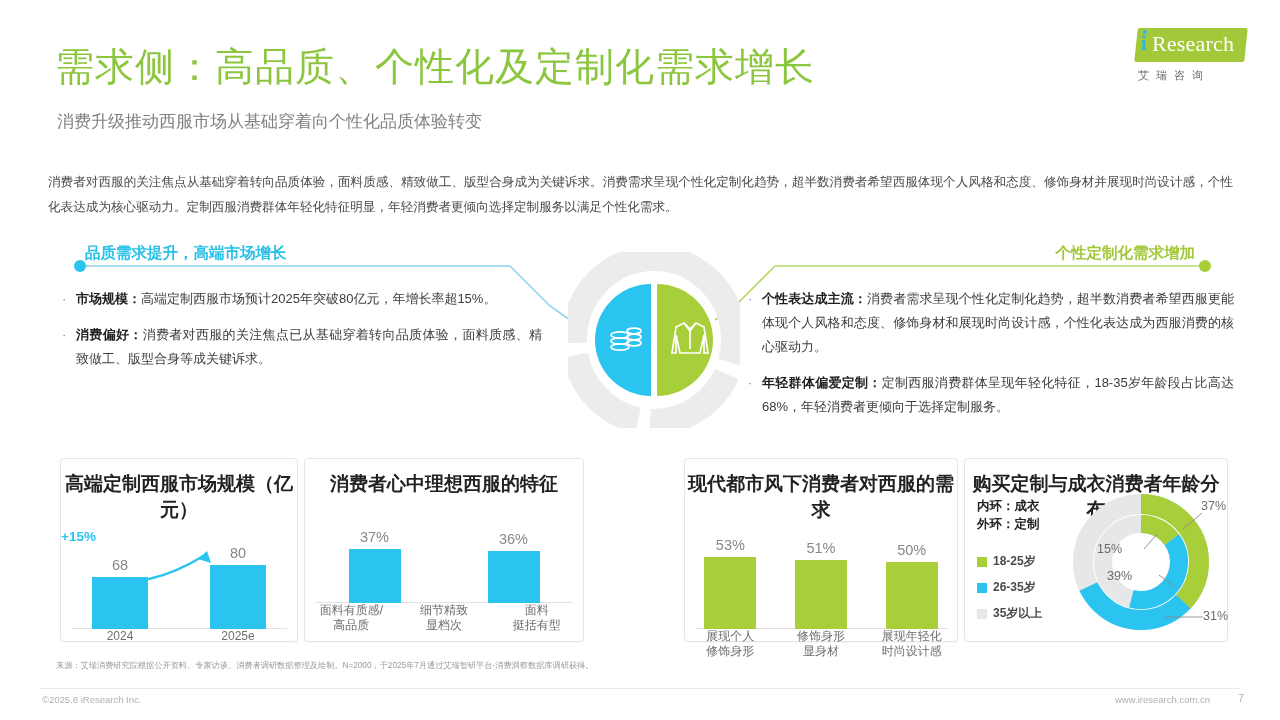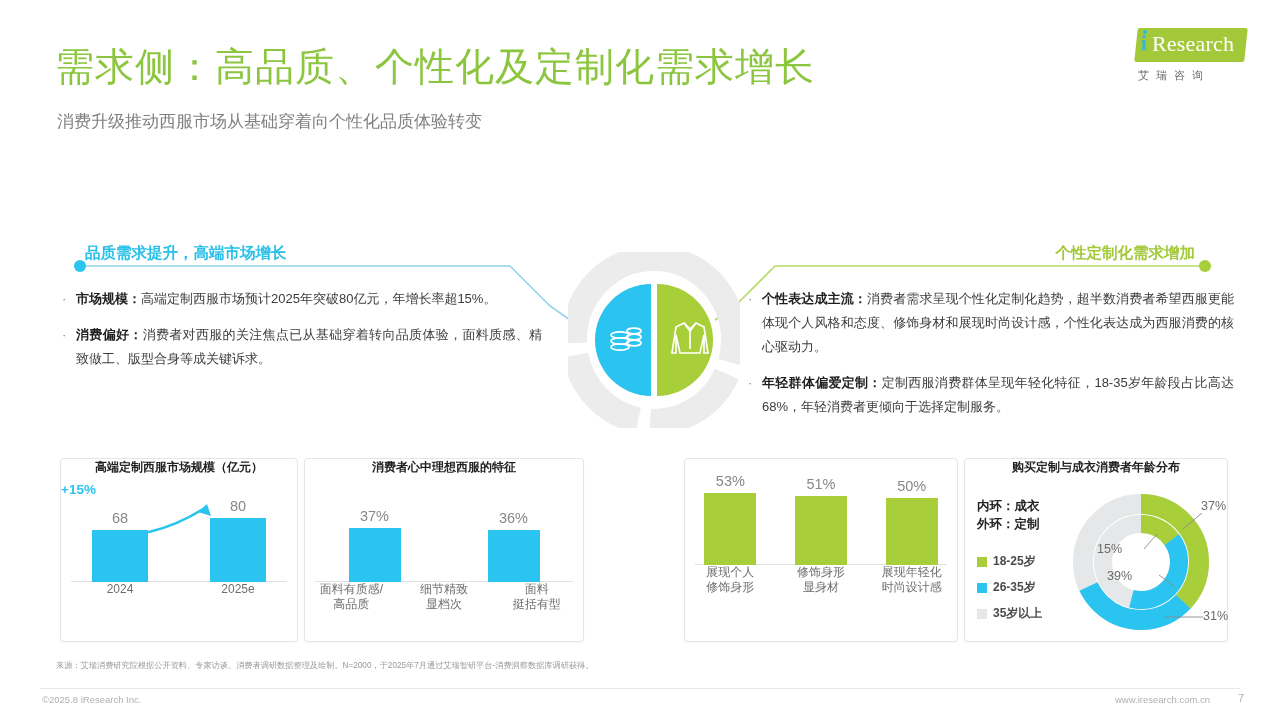--- a/index.html
+++ b/index.html
@@ -83,22 +83,22 @@
   
   .emblem { position: absolute; left: 568px; top: 252px; width: 172px; height: 176px; }
 
   
   .card {
     position: absolute; background: #fff;
     border: 1px solid #e3e6e8; border-radius: 4px;
     box-shadow: 0 1px 2px rgba(0,0,0,.04);
   }
   .card-title {
-    text-align: center; font-size: 12px; font-weight: bold; color: #222;
-    margin-top: 0;
+    text-align: center; font-size: 19px; font-weight: bold; color: #222;
+    margin-top: 12px;
   }
   .card1 { left: 60px;  top: 458px; width: 236px; height: 182px; }
   .card2 { left: 304px; top: 458px; width: 278px; height: 182px; }
   .card3 { left: 684px; top: 458px; width: 272px; height: 182px; }
   .card4 { left: 964px; top: 458px; width: 262px; height: 182px; }
 
   
   .bars { position: relative; height: 132px; margin-top: 4px; }
   .bar-group {
     position: absolute; bottom: 30px; display: flex; align-items: flex-end;
@@ -151,20 +151,21 @@
       <div class="logo-quad"></div>
       <div class="logo-idot"></div>
       <div class="logo-i">i</div>
       <div class="logo-text">Research</div>
     </div>
     <div class="logo-cn">艾瑞咨询</div>
   </div>
 
   <div class="title">需求侧：高品质、个性化及定制化需求增长</div>
   <div class="subtitle">消费升级推动西服市场从基础穿着向个性化品质体验转变</div>
+  <div class="lead">消费者对西服的关注焦点从基础穿着转向品质体验，面料质感、精致做工、版型合身成为关键诉求。消费需求呈现个性化定制化趋势，超半数消费者希望西服体现个人风格和态度、修饰身材并展现时尚设计感，个性化表达成为核心驱动力。定制西服消费群体年轻化特征明显，年轻消费者更倾向选择定制服务以满足个性化需求。</div>
 
   <div class="sec-head left">品质需求提升，高端市场增长</div>
   <div class="sec-head right">个性定制化需求增加</div>
 
   <div class="conn" style="left:70px; top:258px;">
     <svg width="500" height="70" viewBox="0 0 500 70">
       <polyline points="10,8 440,8 480,48 500,62" fill="none" stroke="#8FD4EA" stroke-width="1.6"></polyline>
       <circle cx="10" cy="8" r="6" fill="#2BC4F0"></circle>
     </svg>
   </div>
@@ -276,20 +277,21 @@
         </div>
         <div class="bar-lab">
           <div>面料</div>
           <div>挺括有型</div>
         </div>
       </div>
     </div>
   </div>
 
   <div class="card card3">
+    <div class="card-title">现代都市风下消费者对西服的需求</div>
     <div class="bars">
       <div class="bar-axis"></div>
       <div class="bar-group">
         <div class="bar-col">
           <div class="bar-val">53%</div>
           <div class="bar-rect green" style="height:72px;width:52px"></div>
         </div>
         <div class="bar-col">
           <div class="bar-val">51%</div>
           <div class="bar-rect green" style="height:69px;width:52px"></div>

